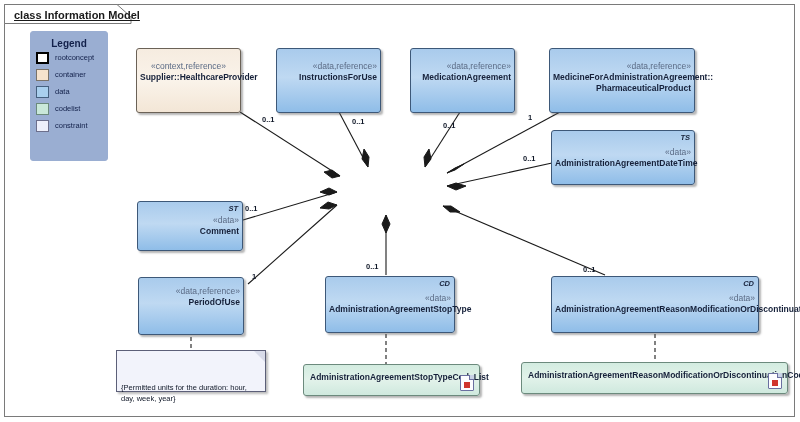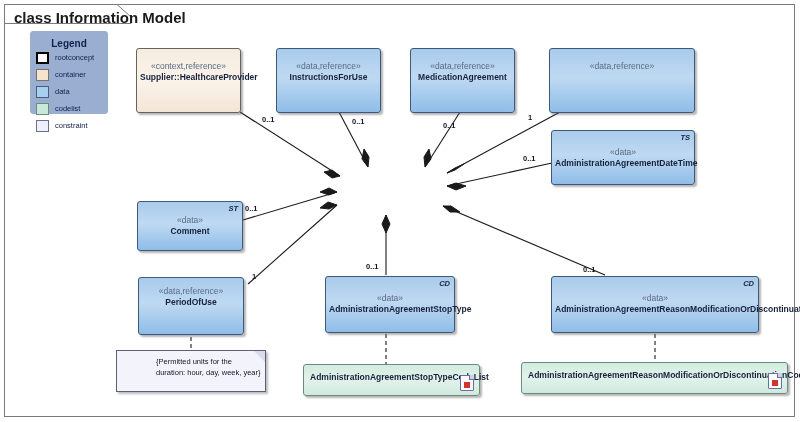--- a/index.html
+++ b/index.html
@@ -39,24 +39,25 @@
     box-sizing: border-box;
     background: #ffffff;
     border-left: 1px solid #7a7a7a;
     border-top: 1px solid #7a7a7a;
     padding: 0;
   }
   #frame-tab-label {
     position: absolute;
     left: 9px;
     top: 4px;
-    font-size: 15px;
+    font-size: 11px;
     color: #1a1a1a;
     white-space: nowrap;
     font-weight: bold;
+    text-decoration: underline;
   }
 
   
   .node {
     position: absolute;
     box-sizing: border-box;
     border: 1px solid #4a5a78;
     border-radius: 3px;
     text-align: center;
     box-shadow: 2px 2px 2px rgba(90,90,90,0.45);
@@ -87,20 +88,21 @@
     position: absolute;
     left: 3px;
     right: 3px;
     top: 12px;
   }
 
   
   .n-data {
     background: linear-gradient(to bottom, #a9cbec 0%, #bfd9f2 45%, #8fbde8 100%);
     border: 1px solid #3d5878;
+    text-align: right;
   }
   
   .n-container {
     background: linear-gradient(to bottom, #f6ece0 0%, #faf3ea 50%, #f3e6d6 100%);
     border: 1px solid #6b6257;
   }
   
   .n-root {
     background: #ffffff;
     border: 3px solid #000000;
@@ -157,21 +159,21 @@
     height: 6px;
     background: #d0342c;
   }
 
   
   #legend {
     position: absolute;
     left: 30px;
     top: 31px;
     width: 78px;
-    height: 83px;
+    height: 130px;
     background: #9aaed2;
     border: 1px solid #9aaed2;
     border-radius: 3px;
     box-sizing: border-box;
   }
   #legend-title {
     text-align: center;
     font-size: 10px;
     font-weight: bold;
     color: #12204a;
@@ -352,20 +354,21 @@
   <div class="node n-data" style="left:410px; top:48px; width:105px; height:65px;">
     <div class="inner">
       <span class="stereo">«data,reference»</span>
       <span class="nm">MedicationAgreement</span>
     </div>
   </div>
 
   <div class="node n-data" style="left:549px; top:48px; width:146px; height:65px;">
     <div class="inner">
       <span class="stereo">«data,reference»</span>
+      <span class="nm">MedicineForAdministrationAgreement:: PharmaceuticalProduct</span>
     </div>
   </div>
 
 
   <div class="node n-data" style="left:551px; top:130px; width:144px; height:55px;">
     <span class="typetag">TS</span>
     <div class="inner" style="top:16px;">
       <span class="stereo">«data»</span>
       <span class="nm">AdministrationAgreementDateTime</span>
     </div>
@@ -407,21 +410,21 @@
     <span class="doc-icon"></span>
   </div>
 
   <div class="node n-codelist" style="left:521px; top:362px; width:267px; height:32px;">
     <span class="cl-label" style="top:7px;">AdministrationAgreementReasonModificationOrDiscontinuationCodelist</span>
     <span class="doc-icon"></span>
   </div>
 
   <div id="note-invariant">
     <span class="note-fold"></span>
-    <span class="note-txt" style="top:6px;margin-left:35px;">{Permitted units for the duration: hour, day, week, year}</span>
+    <span class="note-txt" style="top:32px;">{Permitted units for the duration: hour, day, week, year}</span>
   </div>
 
   <span class="mult" style="left:262px; top:115px;">0..1</span>
   <span class="mult" style="left:352px; top:117px;">0..1</span>
   <span class="mult" style="left:443px; top:121px;">0..1</span>
   <span class="mult" style="left:528px; top:113px;">1</span>
   <span class="mult" style="left:523px; top:154px;">0..1</span>
   <span class="mult" style="left:245px; top:204px;">0..1</span>
   <span class="mult" style="left:252px; top:272px;">1</span>
   <span class="mult" style="left:366px; top:262px;">0..1</span>

